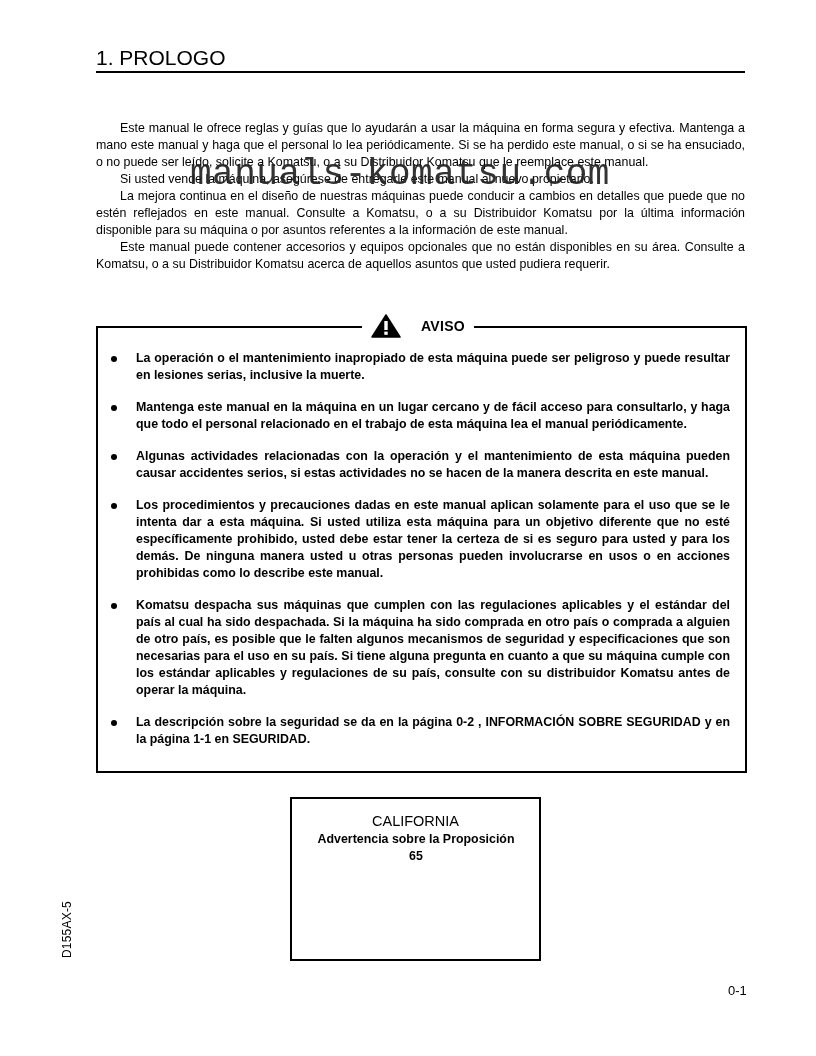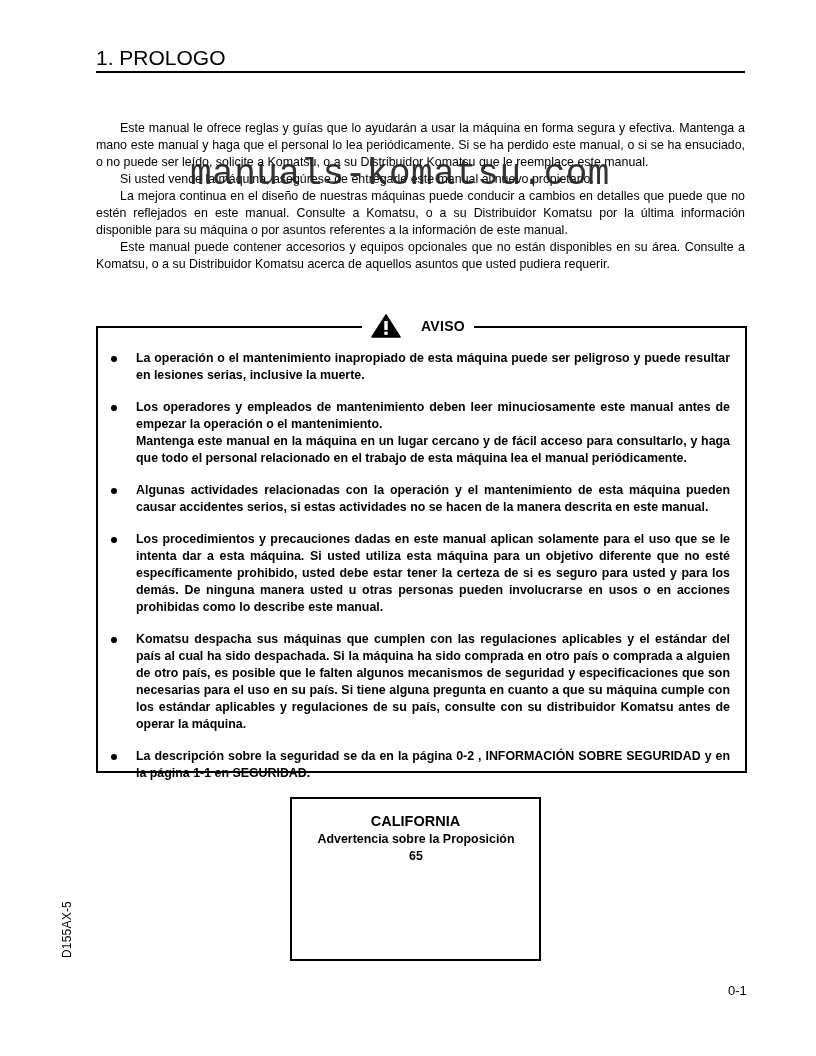--- a/index.html
+++ b/index.html
@@ -28,21 +28,21 @@
     .aviso-list { position: absolute; left: 108px; top: 350px; width: 622px; margin: 0; padding: 0;
                   list-style: none; font-size: 12.4px; font-weight: bold; line-height: 17px; }
     .aviso-list li { position: relative; padding-left: 28px; margin-bottom: 15px; text-align: justify; }
     .aviso-list li .bullet { position: absolute; left: 3px; top: 6px; width: 6px; height: 6px;
                              background: #000; border-radius: 50%; }
     .aviso-list li .line2 { display: block; }
 
     .ca-box { position: absolute; left: 290px; top: 797px; width: 247px; height: 160px;
               border: 2px solid #000; }
     .ca-title { position: absolute; left: 0; top: 14px; width: 100%; text-align: center;
-                font-size: 14.5px; font-weight: bold; }
+                font-size: 14.5px; font-weight: normal; }
     .ca-subtitle { position: absolute; left: 17px; top: 32px; width: 214px; font-size: 12.4px;
                    font-weight: bold; text-align: center; line-height: 17px; }
     .ca-body { position: absolute; left: 17px; top: 48px; width: 214px; font-size: 12.4px;
                line-height: 16.3px; text-align: justify; }
 
     .side-code { position: absolute; left: 60px; top: 958px; transform: rotate(-90deg);
                  transform-origin: left top; font-size: 12px; letter-spacing: 0.2px; }
     .page-num { position: absolute; left: 728px; top: 983px; font-size: 13px; }
   </style>
 </head>
@@ -72,21 +72,20 @@
   <span class="aviso-label">AVISO</span>
 </div>
 
 <ul class="aviso-list">
   <li>
     <span class="bullet"></span>
     <span>La operación o el mantenimiento inapropiado de esta máquina puede ser peligroso y puede resultar en lesiones serias, inclusive la muerte.</span>
   </li>
   <li>
     <span class="bullet"></span>
-    <span class="line2">Los operadores y empleados de mantenimiento deben leer minuciosamente este manual antes de empezar la operación o el mantenimiento.</span>
     <span class="line2">Mantenga este manual en la máquina en un lugar cercano y de fácil acceso para consultarlo, y haga que todo el personal relacionado en el trabajo de esta máquina lea el manual periódicamente.</span>
   </li>
   <li>
     <span class="bullet"></span>
     <span>Algunas actividades relacionadas con la operación y el mantenimiento de esta máquina pueden causar accidentes serios, si estas actividades no se hacen de la manera descrita en este manual.</span>
   </li>
   <li>
     <span class="bullet"></span>
     <span>Los procedimientos y precauciones dadas en este manual aplican solamente para el uso que se le intenta dar a esta máquina. Si usted utiliza esta máquina para un objetivo diferente que no esté específicamente prohibido, usted debe estar tener la certeza de si es seguro para usted y para los demás. De ninguna manera usted u otras personas pueden involucrarse en usos o en acciones prohibidas como lo describe este manual.</span>
   </li>

